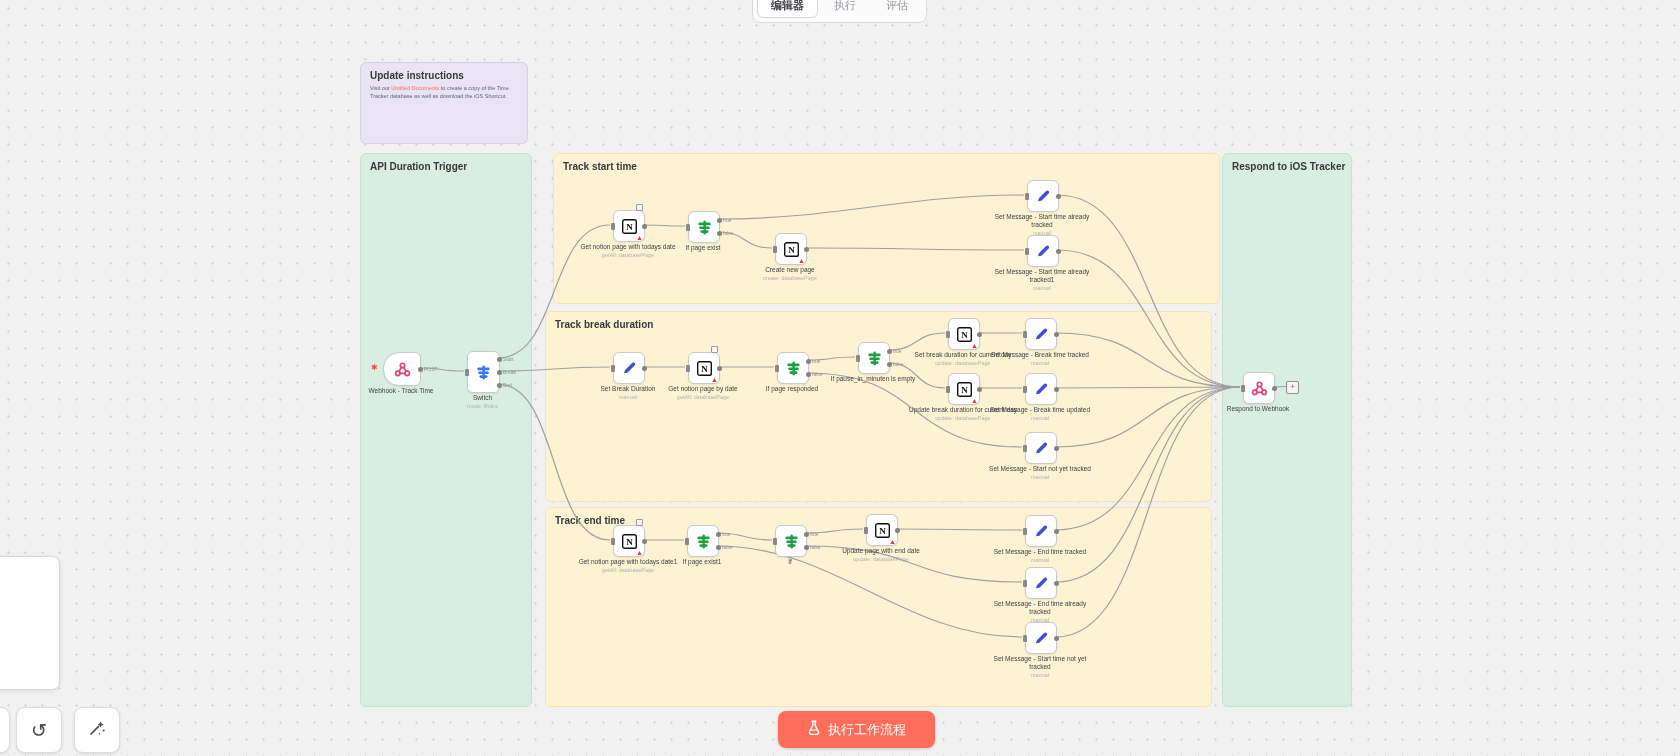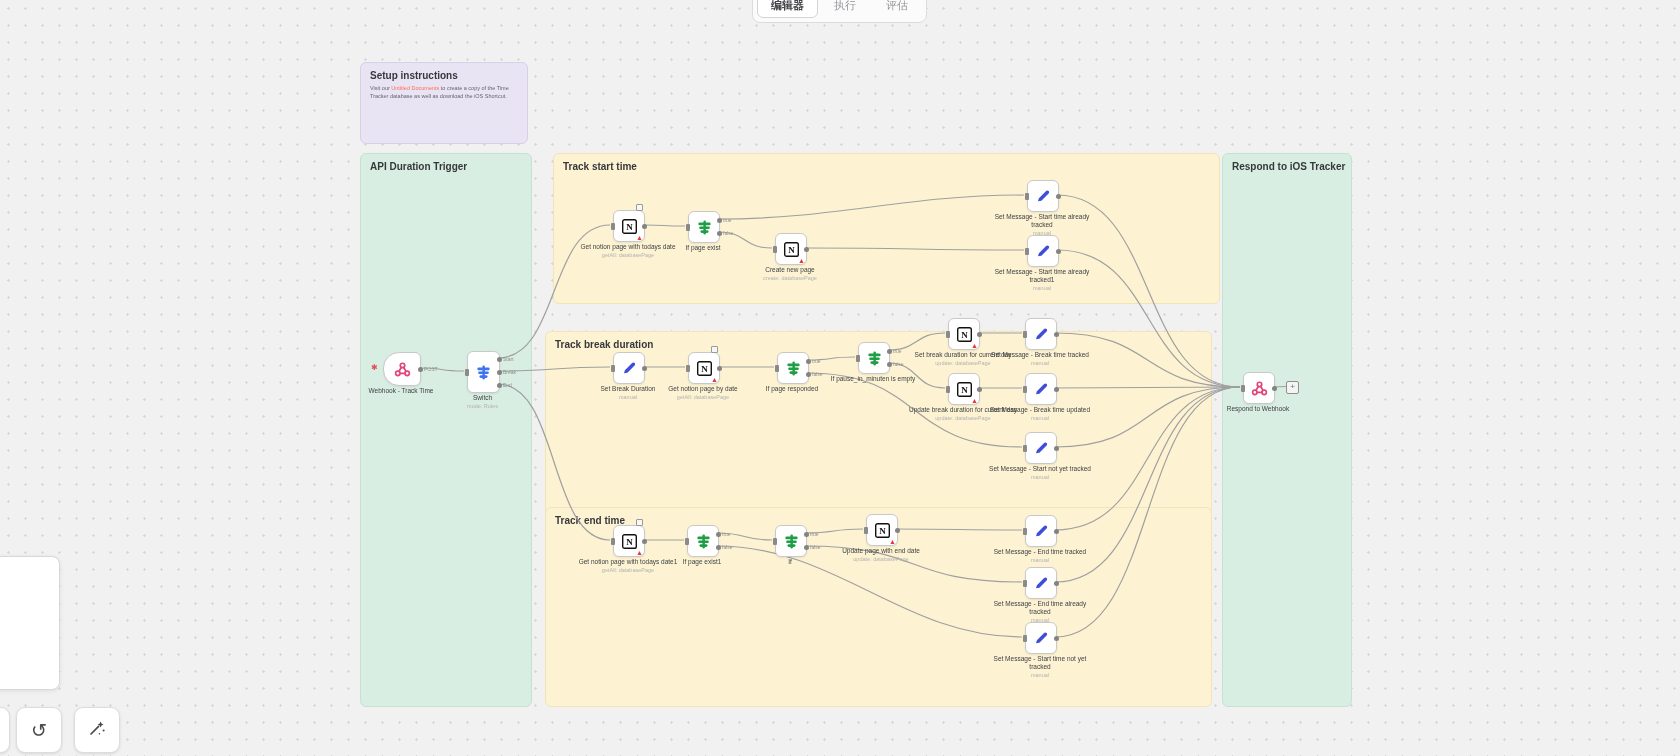--- a/index.html
+++ b/index.html
@@ -50,30 +50,30 @@
     background:#ff6d5a;color:#fff;font-size:13px;font-family:inherit;display:flex;align-items:center;justify-content:center;gap:7px;
     box-shadow:0 1px 3px rgba(0,0,0,0.15);cursor:pointer;z-index:10;}
 </style>
 </head>
 <body>
 
 <div id="canvas">
 
   <div id="stickies">
       <div class="sticky lavender" style="left: 360px; top: 62px; width: 166px; height: 80px;">
-        <div class="stitle">Setup instructions</div>
+        <div class="stitle">Update instructions</div>
         <div class="sbody"><span>Visit our </span><span class="link">Untitled Documents</span><span> to create a copy of the Time Tracker database as well as download the iOS Shortcut.</span></div>
       </div>
       <div class="sticky green" style="left: 360px; top: 153px; width: 170px; height: 552px;">
         <div class="stitle">API Duration Trigger</div>
       </div>
       <div class="sticky yellow" style="left: 545px; top: 153px; width: 665px; height: 149px; margin-left: 8px;">
         <div class="stitle">Track start time</div>
       </div>
-      <div class="sticky yellow" style="left: 545px; top: 311px; width: 665px; height: 189px; margin-top: 20px;">
+      <div class="sticky yellow" style="left: 545px; top: 311px; width: 665px; height: 189px;">
         <div class="stitle">Track break duration</div>
       </div>
       <div class="sticky yellow" style="left: 545px; top: 507px; width: 665px; height: 198px;">
         <div class="stitle">Track end time</div>
       </div>
       <div class="sticky green" style="left: 1222px; top: 153px; width: 128px; height: 552px;">
         <div class="stitle">Respond to iOS Tracker</div>
       </div>
     </div>
 
@@ -509,15 +509,25 @@
     <span>
       <svg width="20" height="20" viewBox="0 0 20 20">
         <path d="M4 16 L11.6 8.4" stroke="#4a4a4a" stroke-width="1.7" stroke-linecap="round" fill="none"></path>
         <path d="M13.6 3.6 l0.9 2 2 0.9 -2 0.9 -0.9 2 -0.9 -2 -2 -0.9 2 -0.9 Z" fill="#4a4a4a"></path>
         <circle cx="16.6" cy="12.6" r="1" fill="#4a4a4a"></circle>
         <circle cx="12.4" cy="15.8" r="0.8" fill="#4a4a4a"></circle>
       </svg>
     </span>
   </div>
 
+  <button class="exec-btn">
+    <span>
+      <svg width="14" height="16" viewBox="0 0 14 16" fill="none" stroke="#fff" stroke-width="1.4" stroke-linejoin="round" stroke-linecap="round">
+        <path d="M5 1.2 h4"></path>
+        <path d="M5.8 1.4 v4 L2.6 11.6 a1.9 1.9 0 0 0 1.7 2.8 h5.4 a1.9 1.9 0 0 0 1.7 -2.8 L8.2 5.4 v-4"></path>
+        <path d="M3.6 10 h6.8" stroke-width="1.2"></path>
+      </svg>
+    </span>
+    <span>执行工作流程</span>
+  </button>
 
 <div class="plus-btn" style="left: 1286px; top: 381px;">+</div>
   </div>
 
 </body></html>

